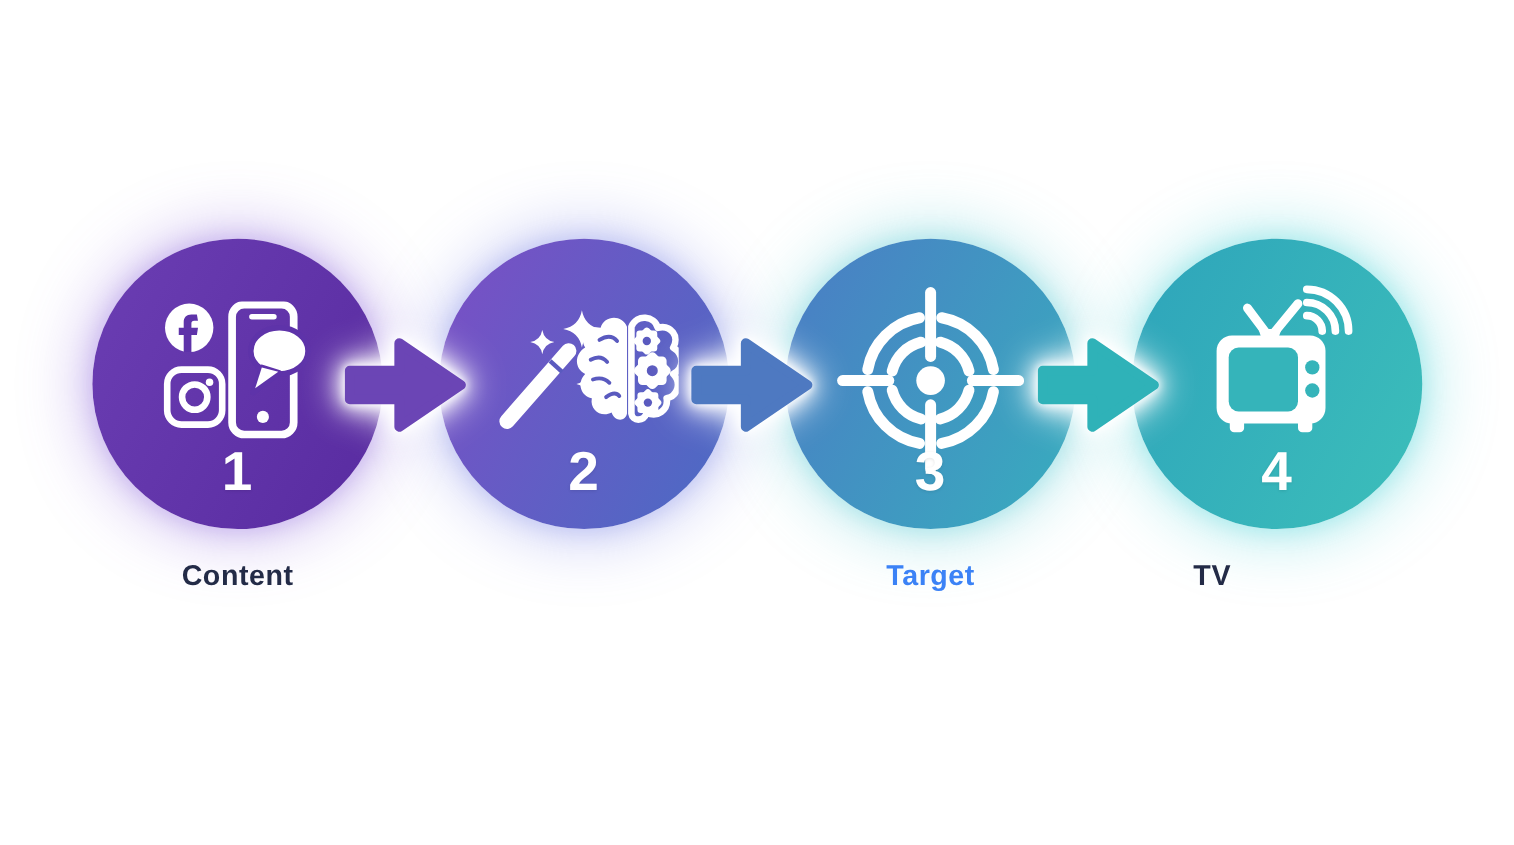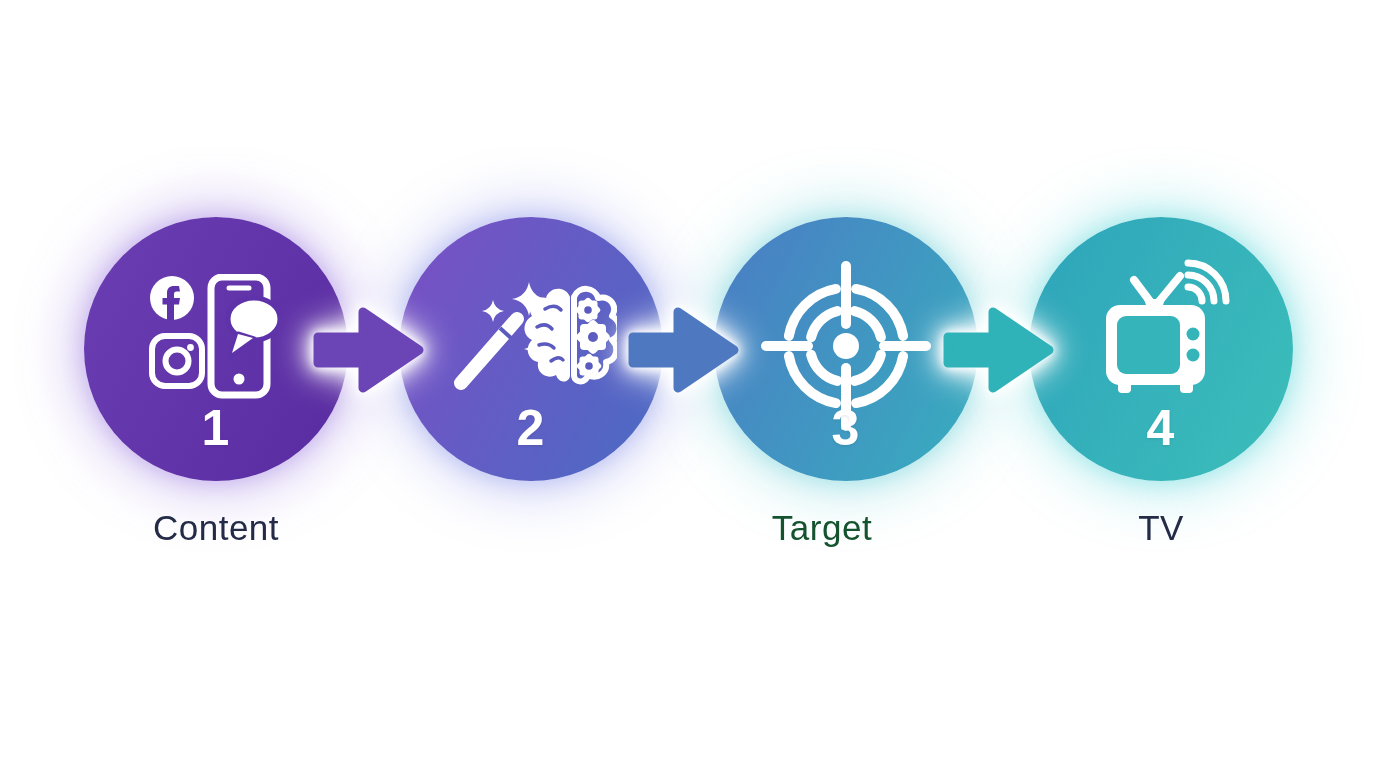--- a/index.html
+++ b/index.html
@@ -22,21 +22,21 @@
   .number{
     position:absolute;bottom:24px;left:0;right:0;
     text-align:center;
     font-size:50px;font-weight:700;color:#ffffff;
     text-shadow:0 1px 3px rgba(0,0,0,0.10);
     letter-spacing:1px;
   }
   .label{
     position:absolute;top:508px;width:320px;
     text-align:center;
-    font-size:35px;font-weight:400;color:#232b47;
+    font-size:26px;font-weight:700;color:#232b47;
     letter-spacing:0.5px;
   }
   .arrow-svg{
     position:absolute;top:305px;width:120px;height:90px;
     filter:drop-shadow(0 0 4px #ffffff) drop-shadow(0 0 9px #ffffff) drop-shadow(0 0 16px #ffffff);
     z-index:5;
   }
   svg{display:block;}
 </style>
 </head>
@@ -171,16 +171,16 @@
     <polygon points="-55,-13 -10,-13 -10,-38 46,0 -10,38 -10,13 -55,13" fill="currentColor" stroke="currentColor" stroke-width="9" stroke-linejoin="round"></polygon>
   </svg>
   <svg class="arrow-svg" style="left: 628px; color: rgb(78, 121, 193);" viewBox="-60 -45 120 90">
     <polygon points="-55,-13 -10,-13 -10,-38 46,0 -10,38 -10,13 -55,13" fill="currentColor" stroke="currentColor" stroke-width="9" stroke-linejoin="round"></polygon>
   </svg>
   <svg class="arrow-svg" style="left: 943px; color: rgb(47, 178, 184);" viewBox="-60 -45 120 90">
     <polygon points="-55,-13 -10,-13 -10,-38 46,0 -10,38 -10,13 -55,13" fill="currentColor" stroke="currentColor" stroke-width="9" stroke-linejoin="round"></polygon>
   </svg>
 
   <div class="label" style="left: 56px; color: rgb(35, 43, 71);">Content</div>
-  <div class="label" style="left: 662px; color: #14532d; text-align: center;">Target</div>
-  <div class="label" style="left: 1001px; color: rgb(35, 43, 71);">TV</div>
+  <div class="label" style="left: 686px; color: #3b82f6; text-align: center;">Target</div>
+  <div class="label" style="left: 942px; color: rgb(35, 43, 71);">TV</div>
 
 </div>
 
 </body></html>

